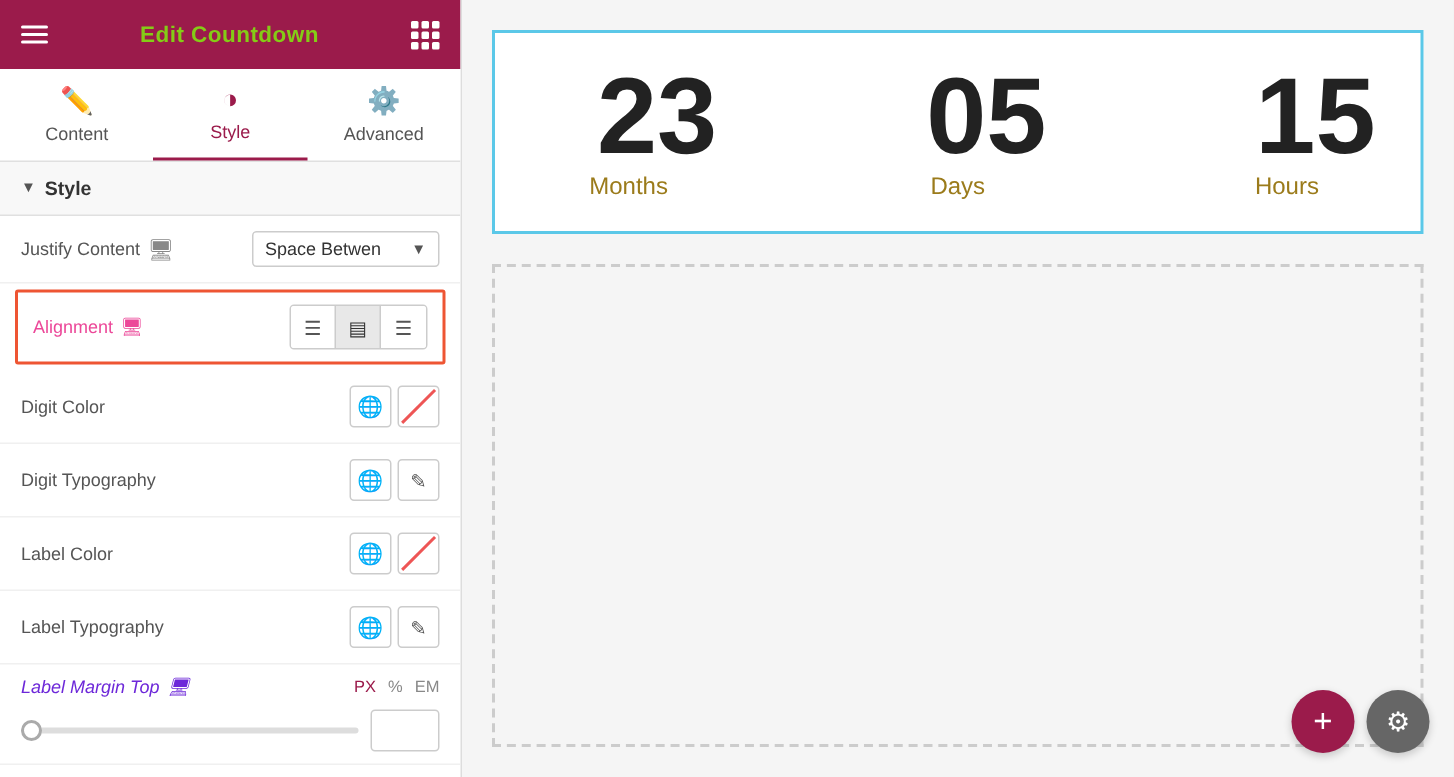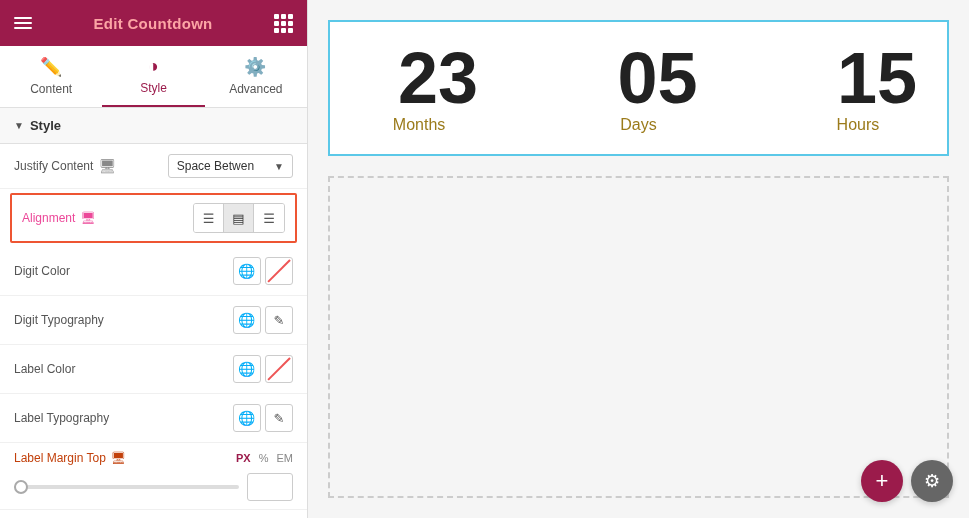--- a/index.html
+++ b/index.html
@@ -13,21 +13,21 @@
       display: flex;
       flex-direction: column;
       border-right: 1px solid #ddd;
       height: 518px;
       overflow: hidden;
     }
 
     
     .panel-header {
       background: #9b1b4b;
-      color: #fca5a5;
+      color: #84cc16;
       display: flex;
       align-items: center;
       justify-content: space-between;
       padding: 0 14px;
       height: 46px;
       flex-shrink: 0;
     }
     .panel-header-title {
       font-size: 15px;
       font-weight: bold;
@@ -263,34 +263,35 @@
       padding: 8px 14px;
       border-bottom: 1px solid #f0f0f0;
     }
     .margin-row-header {
       display: flex;
       align-items: center;
       margin-bottom: 8px;
     }
     .margin-label {
       font-size: 12px;
-      color: #c2410c;
+      color: #6d28d9;
       display: flex;
       align-items: center;
       gap: 5px;
       flex: 1;
+      font-style: italic;
     }
     .unit-buttons {
       display: flex;
       gap: 8px;
       font-size: 11px;
       color: #888;
     }
     .unit-btn { cursor: pointer; }
-    .unit-btn.active { color: #9b1b4b; font-weight: bold; margin-left: 16px; }
+    .unit-btn.active { color: #9b1b4b; font-weight: normal; margin-left: 16px; }
     .slider-row {
       display: flex;
       align-items: center;
       gap: 8px;
     }
     .slider {
       flex: 1;
       height: 4px;
       -webkit-appearance: none;
       appearance: none;

